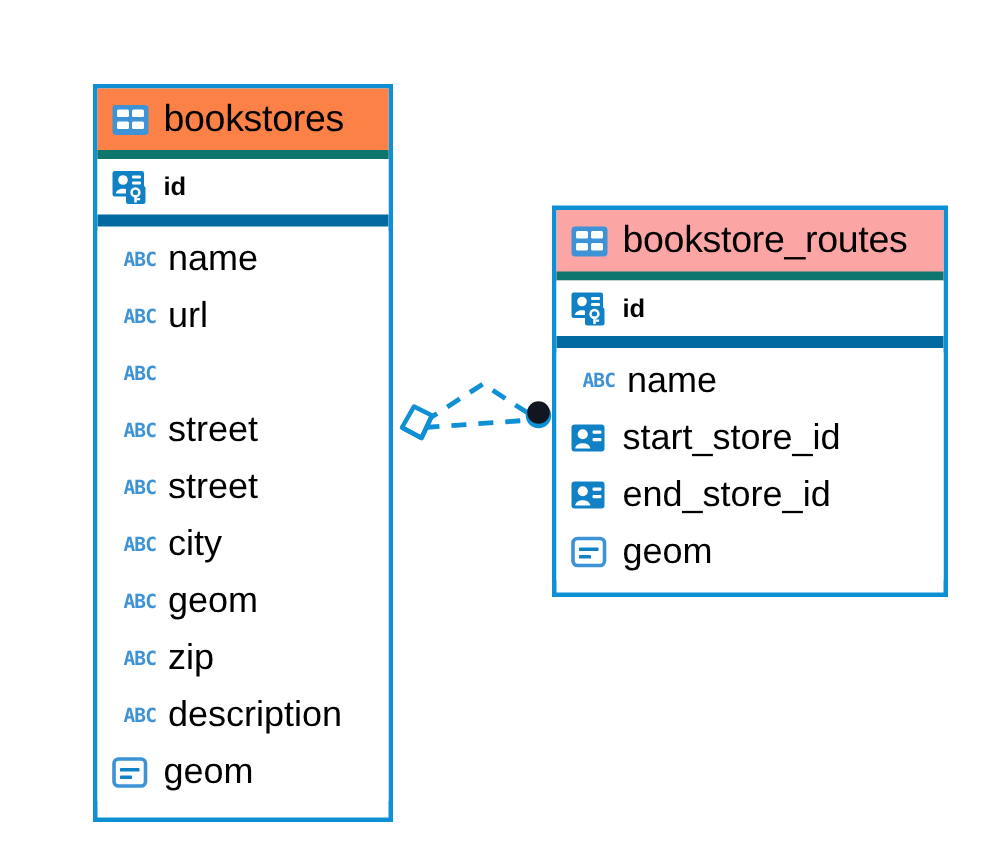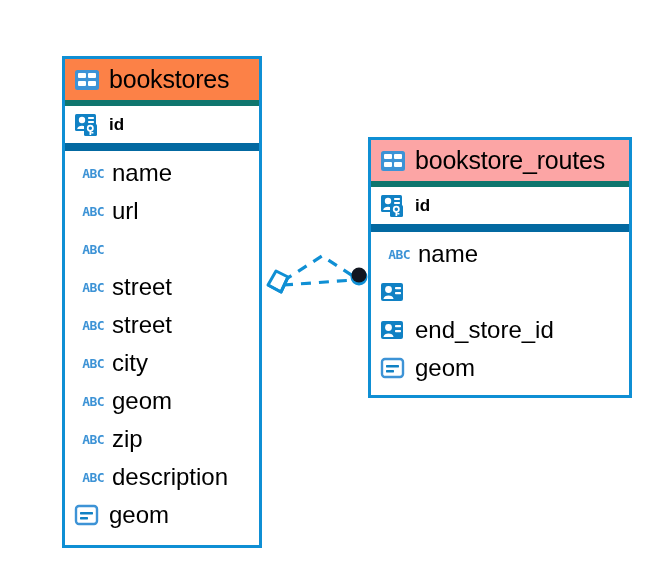--- a/index.html
+++ b/index.html
@@ -245,20 +245,21 @@
       <div class="field-row">
         <span class="icon">
           <svg width="26" height="22" viewBox="0 0 26 22">
             <rect x="1" y="2" width="22" height="18" rx="2" fill="#1081c4"></rect>
             <circle cx="8.5" cy="8.5" r="3.4" fill="#ffffff"></circle>
             <path d="M 3.4 18 C 4 13.4 13 13.4 13.6 18 Z" fill="#ffffff"></path>
             <rect x="15" y="6" width="6" height="2.2" rx="0.8" fill="#ffffff"></rect>
             <rect x="15" y="11" width="6" height="2.2" rx="0.8" fill="#ffffff"></rect>
           </svg>
         </span>
+        <span class="field-label">start_store_id</span>
       </div>
       <div class="field-row">
         <span class="icon">
           <svg width="26" height="22" viewBox="0 0 26 22">
             <rect x="1" y="2" width="22" height="18" rx="2" fill="#1081c4"></rect>
             <circle cx="8.5" cy="8.5" r="3.4" fill="#ffffff"></circle>
             <path d="M 3.4 18 C 4 13.4 13 13.4 13.6 18 Z" fill="#ffffff"></path>
             <rect x="15" y="6" width="6" height="2.2" rx="0.8" fill="#ffffff"></rect>
             <rect x="15" y="11" width="6" height="2.2" rx="0.8" fill="#ffffff"></rect>
           </svg>

